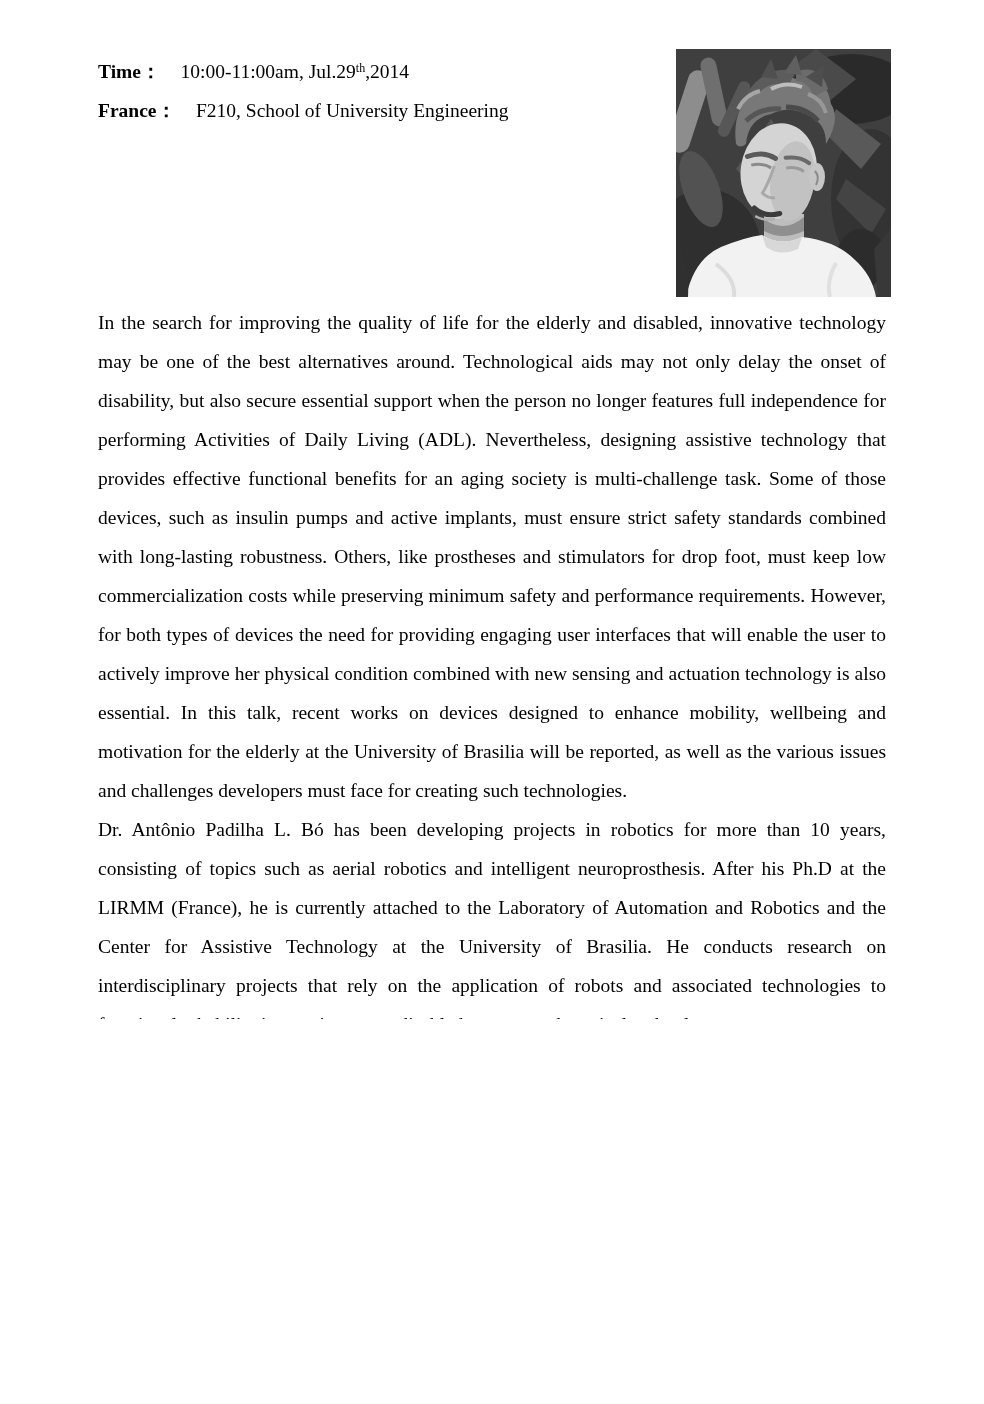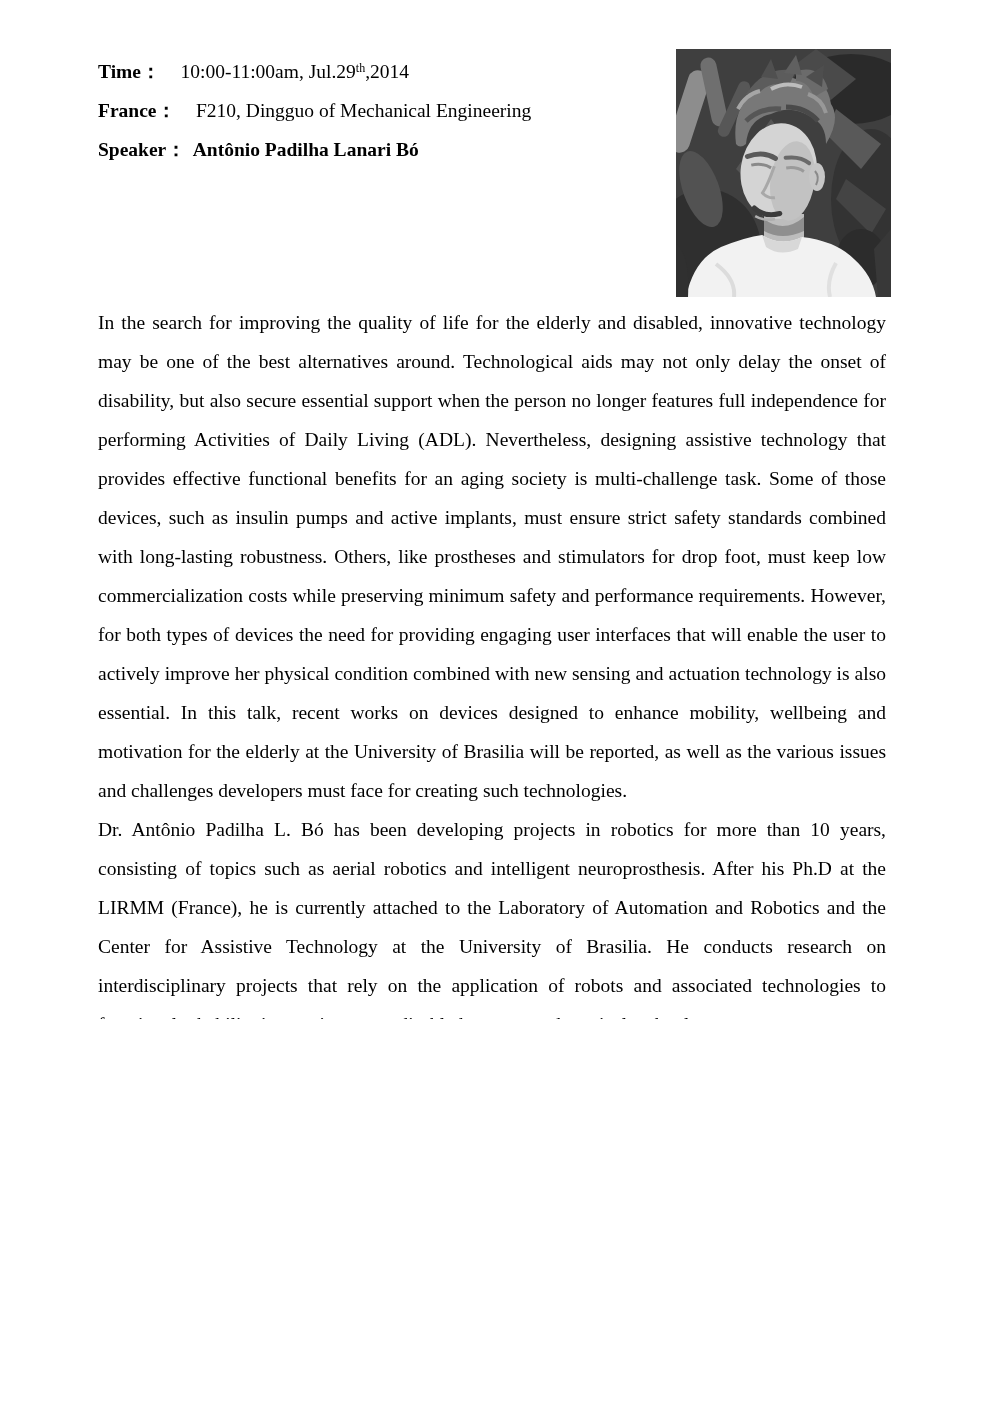--- a/index.html
+++ b/index.html
@@ -105,23 +105,22 @@
         <path d="M40 215 Q60 230 58 248" stroke="#dcdcdc" stroke-width="4" fill="none"></path>
         <path d="M160 214 Q150 232 154 248" stroke="#e0e0e0" stroke-width="4" fill="none"></path>
 
         <path d="M0 195 Q14 205 12 248 L0 248 Z" fill="#303030"></path>
         <path d="M198 200 L215 180 L215 248 L202 248 Z" fill="#383838"></path>
       </svg>
     </div>
 
     <p class="hline"><span class="label gap-lg">Time：</span><span><span>10:00-11:00am, Jul.29</span><sup class="ord">th</sup><span>,2014</span></span></p>
 
-    <p class="hline"><span class="label gap-lg">France：</span><span>F210, Dingguo of Mechanical Engineering</span></p>
+    <p class="hline"><span class="label gap-lg">France：</span><span>F210, School of University Engineering</span></p>
 
-    <p class="hline"><span class="label gap-sm">Speaker：</span><span class="bold">Antônio Padilha Lanari Bó</span></p>
 
 
 
   </div>
 
 
   <p class="body-par">In the search for improving the quality of life for the elderly and disabled, innovative technology may be one of the best alternatives around. Technological aids may not only delay the onset of disability, but also secure essential support when the person no longer features full independence for performing Activities of Daily Living (ADL). Nevertheless, designing assistive technology that provides effective functional benefits for an aging society is multi-challenge task. Some of those devices, such as insulin pumps and active implants, must ensure strict safety standards combined with long-lasting robustness. Others, like prostheses and stimulators for drop foot, must keep low commercialization costs while preserving minimum safety and performance requirements. However, for both types of devices the need for providing engaging user interfaces that will enable the user to actively improve her physical condition combined with new sensing and actuation technology is also essential. In this talk, recent works on devices designed to enhance mobility, wellbeing and motivation for the elderly at the University of Brasilia will be reported, as well as the various issues and challenges developers must face for creating such technologies.</p>
 
 
   <p class="body-par">Dr. Antônio Padilha L. Bó has been developing projects in robotics for more than 10 years, consisting of topics such as aerial robotics and intelligent neuroprosthesis. After his Ph.D at the LIRMM (France), he is currently attached to the Laboratory of Automation and Robotics and the Center for Assistive Technology at the University of Brasilia. He conducts research on interdisciplinary projects that rely on the application of robots and associated technologies to functional rehabilitation, assistance to disabled persons and surgical technology.</p>

